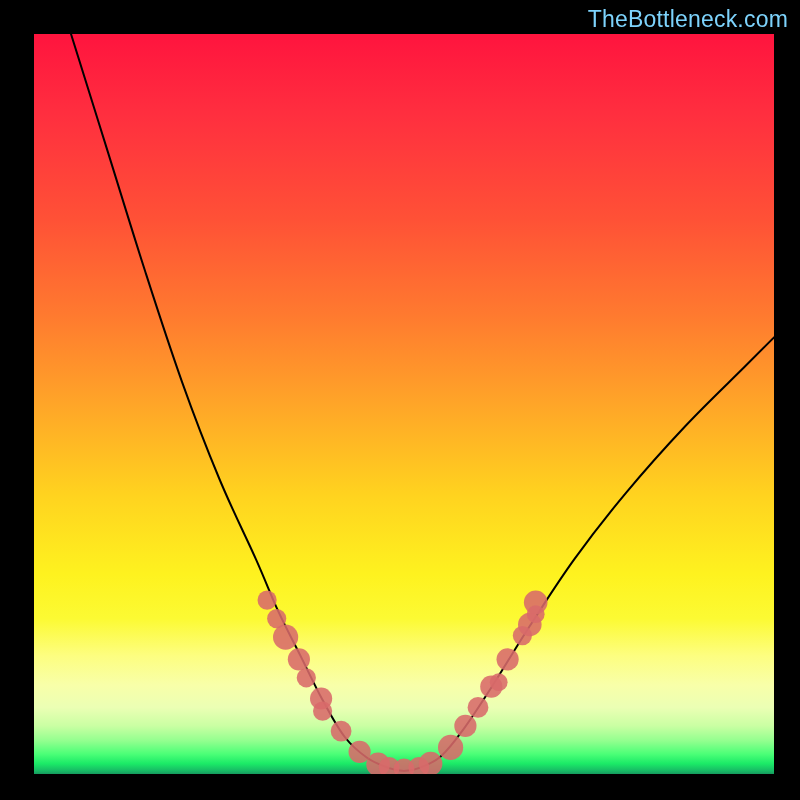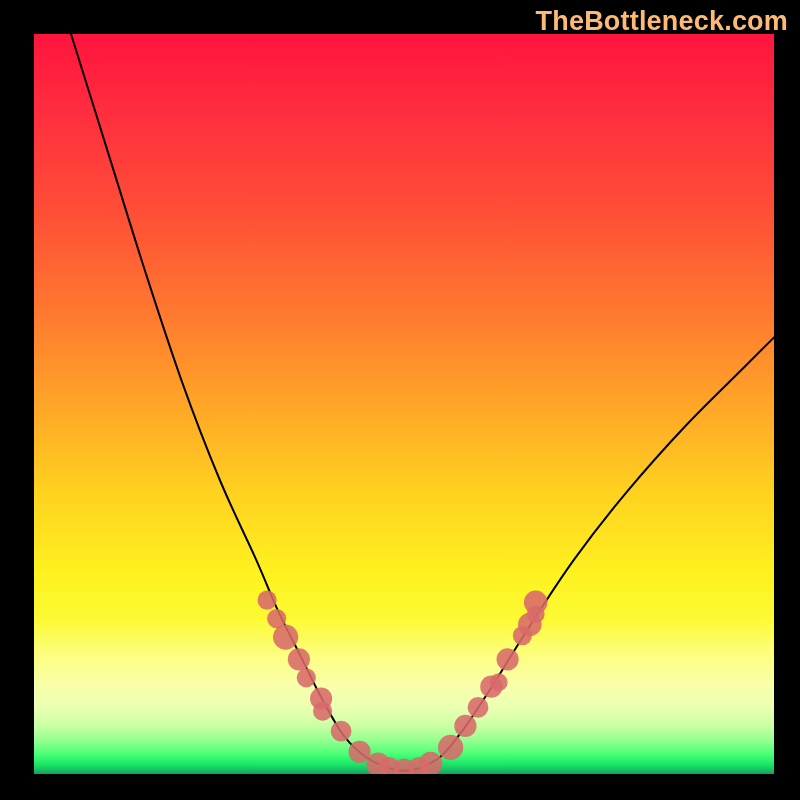--- a/index.html
+++ b/index.html
@@ -16,23 +16,23 @@
     top: 0;
     left: 0;
     width: 800px;
     height: 800px;
     background: #000;
   }
   .watermark {
     position: absolute;
     top: 6px;
     right: 12px;
-    color: #fdba74;
-    font-size: 27px;
-    font-weight: 700;
+    color: #7dd3fc;
+    font-size: 23px;
+    font-weight: 400;
     letter-spacing: 0.2px;
     z-index: 50;
     user-select: none;
   }
   .plot-wrap {
     position: absolute;
     top: 34px;
     left: 34px;
     width: 740px;
     height: 740px;

